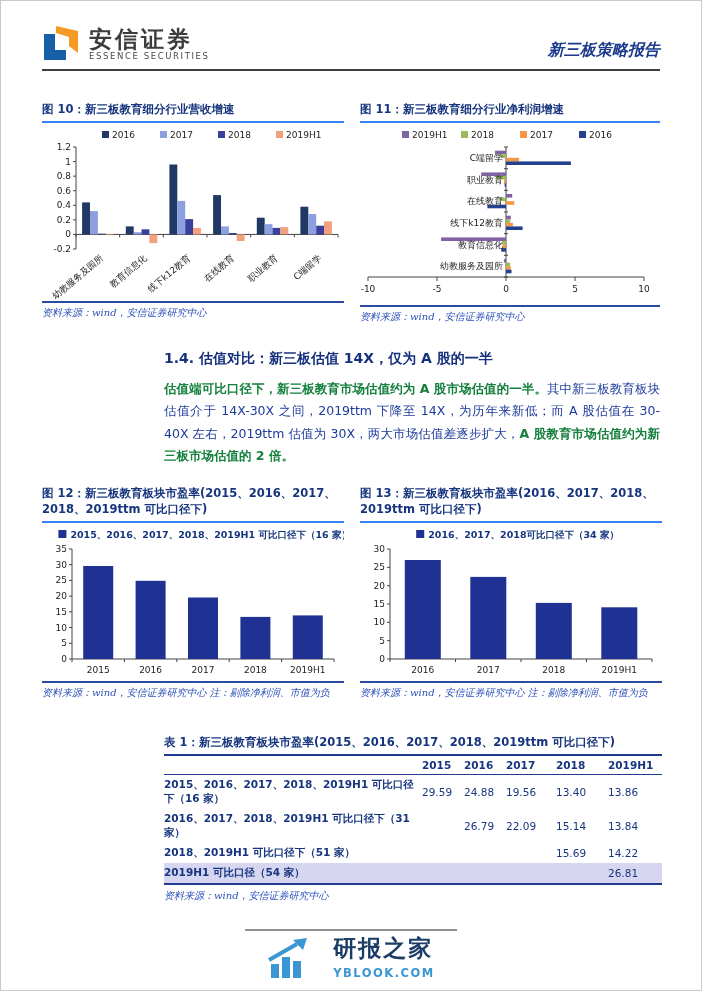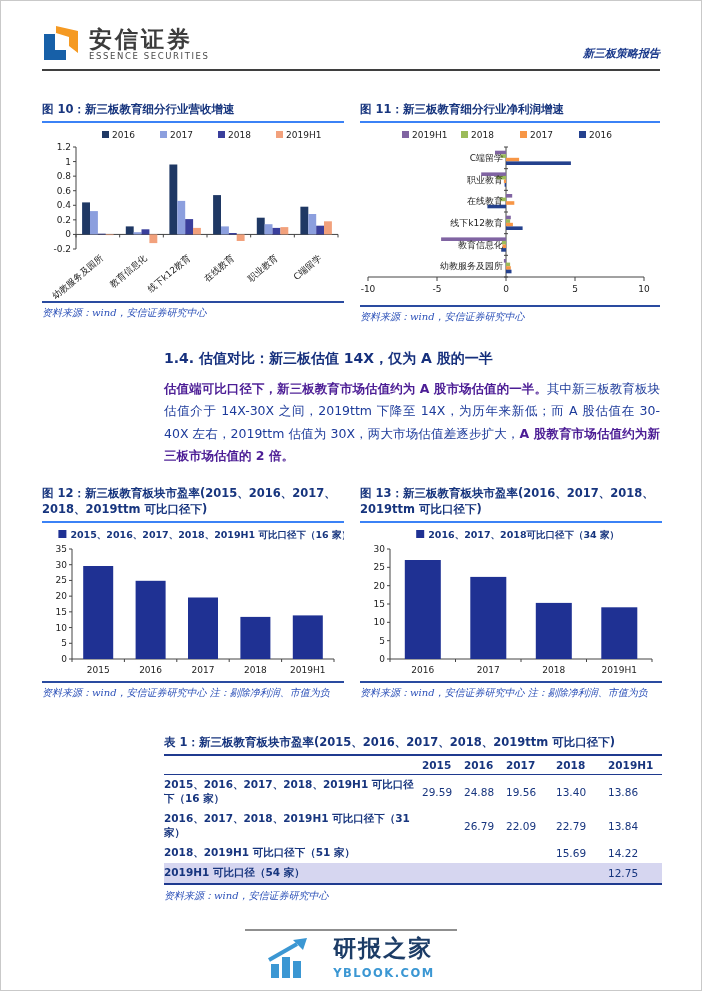--- a/index.html
+++ b/index.html
@@ -8,39 +8,39 @@
     border:1px solid #c9c9c9;background:#fff;padding:0 41px;overflow:hidden;
     font-family:"DejaVu Sans","Liberation Sans",sans-serif;
   }
   
   .hdr{display:flex;justify-content:space-between;align-items:flex-end;
        padding-top:24px;padding-bottom:6px;border-bottom:2px solid #3f3f3f;}
   .brand{display:flex;align-items:center;gap:9px;}
   .brand-txt .cn{font-size:23px;color:#3c3c3c;letter-spacing:3px;font-weight:bold;line-height:1.05;}
   .brand-txt .en{font-size:8.5px;color:#4a4a4a;letter-spacing:1.6px;text-align:center;}
   .report-type{font-family:"DejaVu Serif","Liberation Serif",serif;font-style:italic;
-       font-weight:bold;color:#1b3a8c;font-size:11px;padding-bottom:2px;}
+       font-weight:bold;color:#1b3a8c;font-size:16px;padding-bottom:2px;}
   
   .figrow{display:grid;grid-template-columns:1fr 1fr;column-gap:16px;margin-top:30px;}
   .panel{margin:0;}
   .fig-title{font-size:11.5px;font-weight:bold;color:#17357e;line-height:1.45;
        padding-bottom:3px;border-bottom:2px solid #3b82f6;}
   .fig-chart{display:block;margin-top:4px;}
   .fig-source{border-top:2px solid #2a4ba0;margin-top:2px;padding-top:3px;
        font-family:"DejaVu Serif","Liberation Serif",serif;font-style:italic;
        color:#2b50b8;font-size:10px;}
   svg text{font-family:"DejaVu Sans","Liberation Sans",sans-serif;}
   .tk{font-size:9px;fill:#222;}
   .lg{font-size:9.5px;fill:#17357e;font-weight:bold;}
   .ax{stroke:#444;stroke-width:1;fill:none;}
   
   .section{margin:26px 0 0 122px;color:#1d3b9b;}
   .sec-h{font-size:14px;font-weight:bold;color:#16307d;margin:0 0 10px 0;}
   .sec-p{font-size:12.5px;line-height:1.8;text-align:justify;margin:0;}
-  .sec-p strong{color:#4c1d95;}
+  .sec-p strong{color:#15803d;}
   
   .tblwrap{margin:34px 0 0 122px;width:498px;}
   .tbl-title{font-size:11.5px;font-weight:bold;color:#17357e;padding-bottom:4px;
        border-bottom:2px solid #1f3a8f;line-height:1.4;}
   table.pe{border-collapse:collapse;width:100%;table-layout:fixed;}
   table.pe th,table.pe td{font-size:10.5px;color:#17357e;text-align:left;padding:3px 0;}
   table.pe th{font-weight:bold;}
   table.pe thead tr{border-bottom:1.5px solid #1f3a8f;}
   table.pe tbody tr:last-child{border-bottom:2px solid #1f3a8f;}
   table.pe .lbl{width:258px;font-weight:bold;}
@@ -324,38 +324,38 @@
             <td>24.88</td>
             <td>19.56</td>
             <td>13.40</td>
             <td>13.86</td>
           </tr>
           <tr>
             <td class="lbl">2016、2017、2018、2019H1 可比口径下（31 家）</td>
             <td></td>
             <td>26.79</td>
             <td>22.09</td>
-            <td>22.79</td>
+            <td>15.14</td>
             <td>13.84</td>
           </tr>
           <tr>
             <td class="lbl">2018、2019H1 可比口径下（51 家）</td>
             <td></td>
             <td></td>
             <td></td>
             <td>15.69</td>
             <td>14.22</td>
           </tr>
           <tr class="hl">
             <td class="lbl">2019H1 可比口径（54 家）</td>
             <td></td>
             <td></td>
             <td></td>
             <td></td>
-            <td>12.75</td>
+            <td>26.81</td>
           </tr>
         </tbody>
     </table>
     <div class="tbl-source">资料来源：wind，安信证券研究中心</div>
   </div>
 
   <div class="footer">
     <div class="sep"></div>
     <div class="wm">
       <svg width="42" height="40" viewBox="0 0 42 40">

